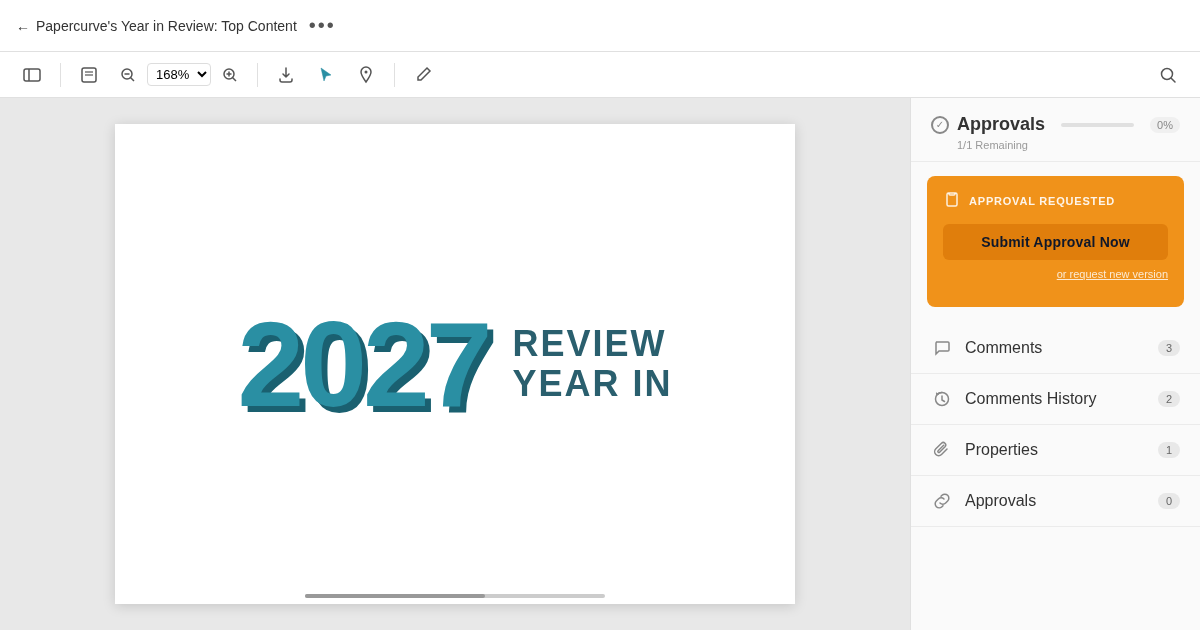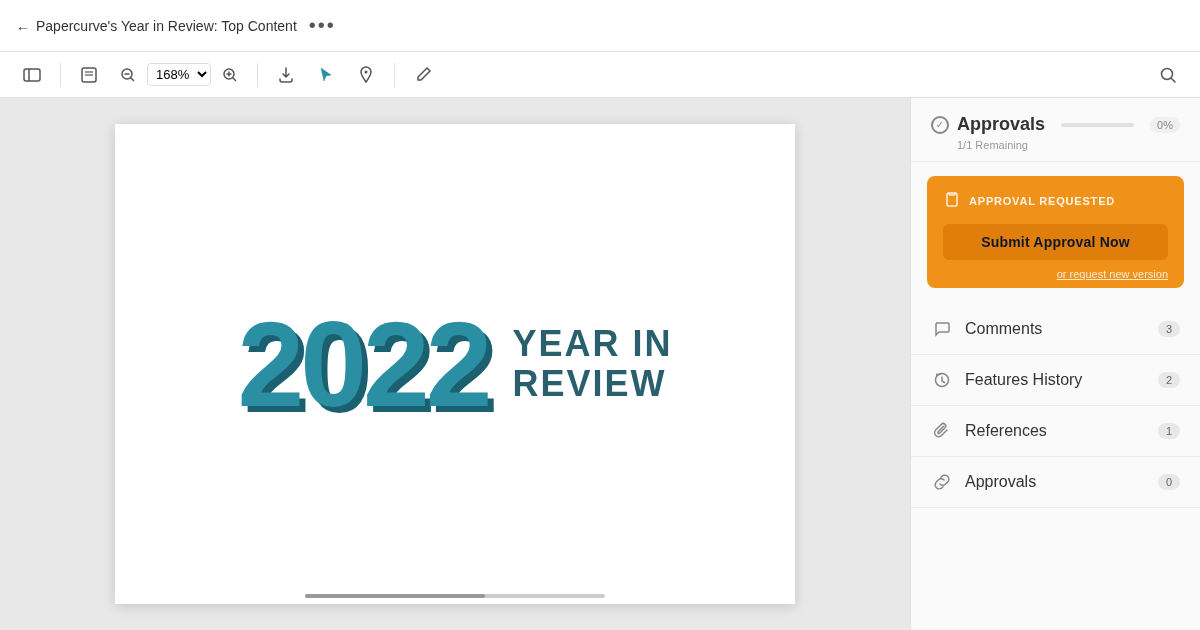--- a/index.html
+++ b/index.html
@@ -219,21 +219,21 @@
       color: #999;
       margin-top: 4px;
       padding-left: 26px;
     }
 
     
     .approval-card {
       margin: 14px 16px 16px;
       background: #f0921a;
       border-radius: 8px;
-      padding: 14px 16px 8px;
+      padding: 14px 16px 27px;
     }
     .approval-card-header {
       display: flex;
       align-items: center;
       gap: 8px;
       margin-bottom: 12px;
     }
     .approval-card-icon {
       font-size: 16px;
       color: rgba(255,255,255,0.85);
@@ -382,24 +382,24 @@
       <line x1="13.5" y1="13.5" x2="17" y2="17" stroke="#555" stroke-width="1.5" stroke-linecap="round"></line>
     </svg>
   </button>
 </div>
 
 <div class="main-layout">
 
   <div class="doc-area">
     <div class="doc-page">
       <div class="doc-content">
-        <div class="year-2021">2022</div>
+        <div class="year-2021">2027</div>
         <div class="year-text">
+          <span>REVIEW</span>
           <span>YEAR IN</span>
-          <span>REVIEW</span>
         </div>
       </div>
       <div class="scroll-indicator">
         <div class="scroll-thumb"></div>
       </div>
     </div>
   </div>
 
   <div class="right-sidebar">
 
@@ -441,31 +441,31 @@
 
     <div class="sidebar-item">
       <span class="sidebar-item-icon">
         <svg width="20" height="20" viewBox="0 0 20 20" fill="none">
           <circle cx="10" cy="10" r="6.5" stroke="#888" stroke-width="1.5"></circle>
           <path d="M10 7v4l2.5 1.5" stroke="#888" stroke-width="1.5" stroke-linecap="round"></path>
           <path d="M5 5.5A6.5 6.5 0 0110 3.5" stroke="#888" stroke-width="1.5" stroke-linecap="round"></path>
           <path d="M4.5 4l.5 1.5 1.5-.5" stroke="#888" stroke-width="1.2" stroke-linecap="round"></path>
         </svg>
       </span>
-      <span class="sidebar-item-label">Features History</span>
+      <span class="sidebar-item-label">Comments History</span>
       <span class="sidebar-item-badge">2</span>
     </div>
 
     <div class="sidebar-item">
       <span class="sidebar-item-icon">
         <svg width="20" height="20" viewBox="0 0 20 20" fill="none">
           <path d="M15 9l-5.5 5.5a4 4 0 01-5.657-5.657L9.5 3.186A2.5 2.5 0 0113.03 6.72L7.55 12.2a1 1 0 01-1.414-1.414l5.5-5.5" stroke="#888" stroke-width="1.5" stroke-linecap="round"></path>
         </svg>
       </span>
-      <span class="sidebar-item-label">References</span>
+      <span class="sidebar-item-label">Properties</span>
       <span class="sidebar-item-badge">1</span>
     </div>
 
     <div class="sidebar-item">
       <span class="sidebar-item-icon">
         <svg width="20" height="20" viewBox="0 0 20 20" fill="none">
           <path d="M8 12a4 4 0 005.657 0l2-2a4 4 0 00-5.657-5.657l-1 1" stroke="#888" stroke-width="1.5" stroke-linecap="round"></path>
           <path d="M12 8a4 4 0 00-5.657 0l-2 2a4 4 0 005.657 5.657l1-1" stroke="#888" stroke-width="1.5" stroke-linecap="round"></path>
         </svg>
       </span>

